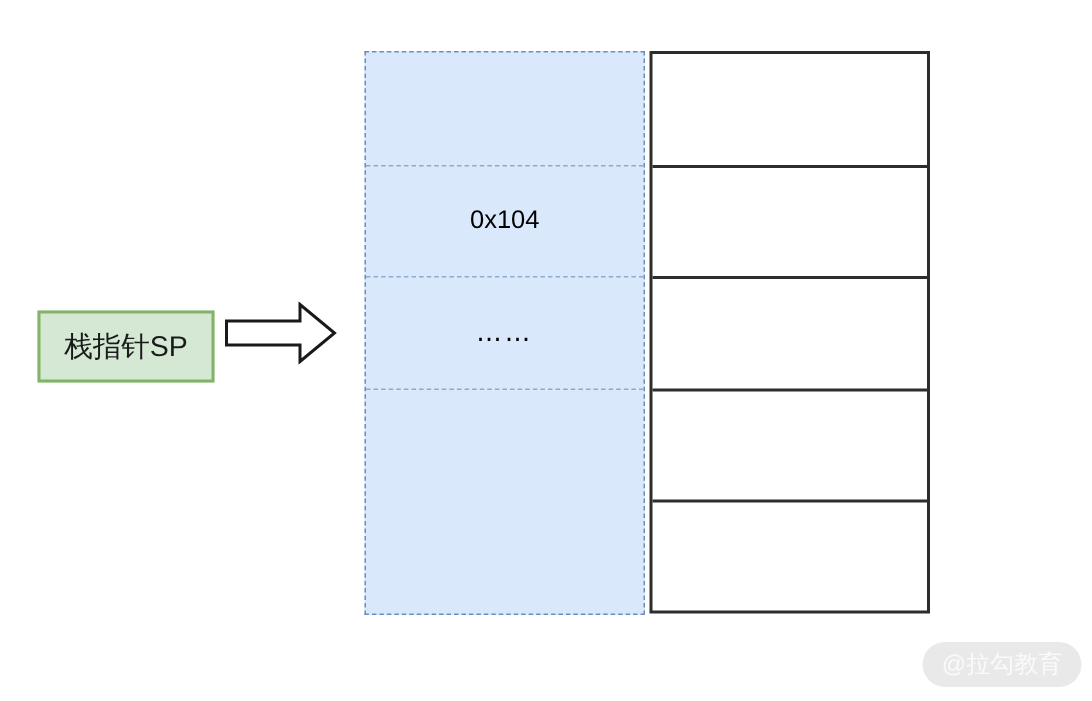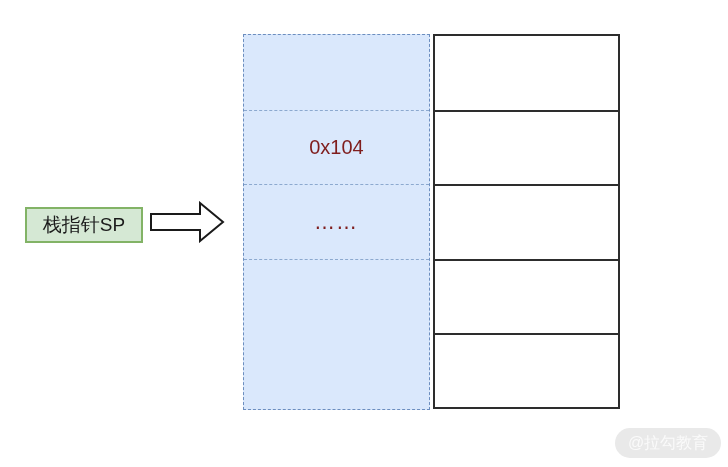--- a/index.html
+++ b/index.html
@@ -15,21 +15,21 @@
     background: #ffffff;
     overflow: hidden;
   }
 
   
   .pointer-label {
     position: absolute;
     left: 25px;
     top: 207px;
     width: 118px;
-    height: 36px;
+    height: 48px;
     box-sizing: border-box;
     background: #d5e8d4;
     border: 2px solid #82b366;
     display: flex;
     align-items: center;
     justify-content: center;
     font-size: 19px;
     color: #1a1a1a;
     white-space: nowrap;
   }
@@ -53,22 +53,22 @@
     box-sizing: border-box;
     background: #dae8fc;
     border: 1.5px dashed #6c8ebf;
   }
   .stack-row {
     box-sizing: border-box;
     height: 74.6px;
     display: flex;
     align-items: center;
     justify-content: center;
-    font-size: 20px;
-    color: #7f1d1d;
+    font-size: 17px;
+    color: #000000;
   }
   .stack-row + .stack-row {
     border-top: 1px dashed #8ca9cf;
   }
   .stack-row.dots {
     letter-spacing: 2px;
     font-family: "DejaVu Sans", sans-serif;
   }
 
   

